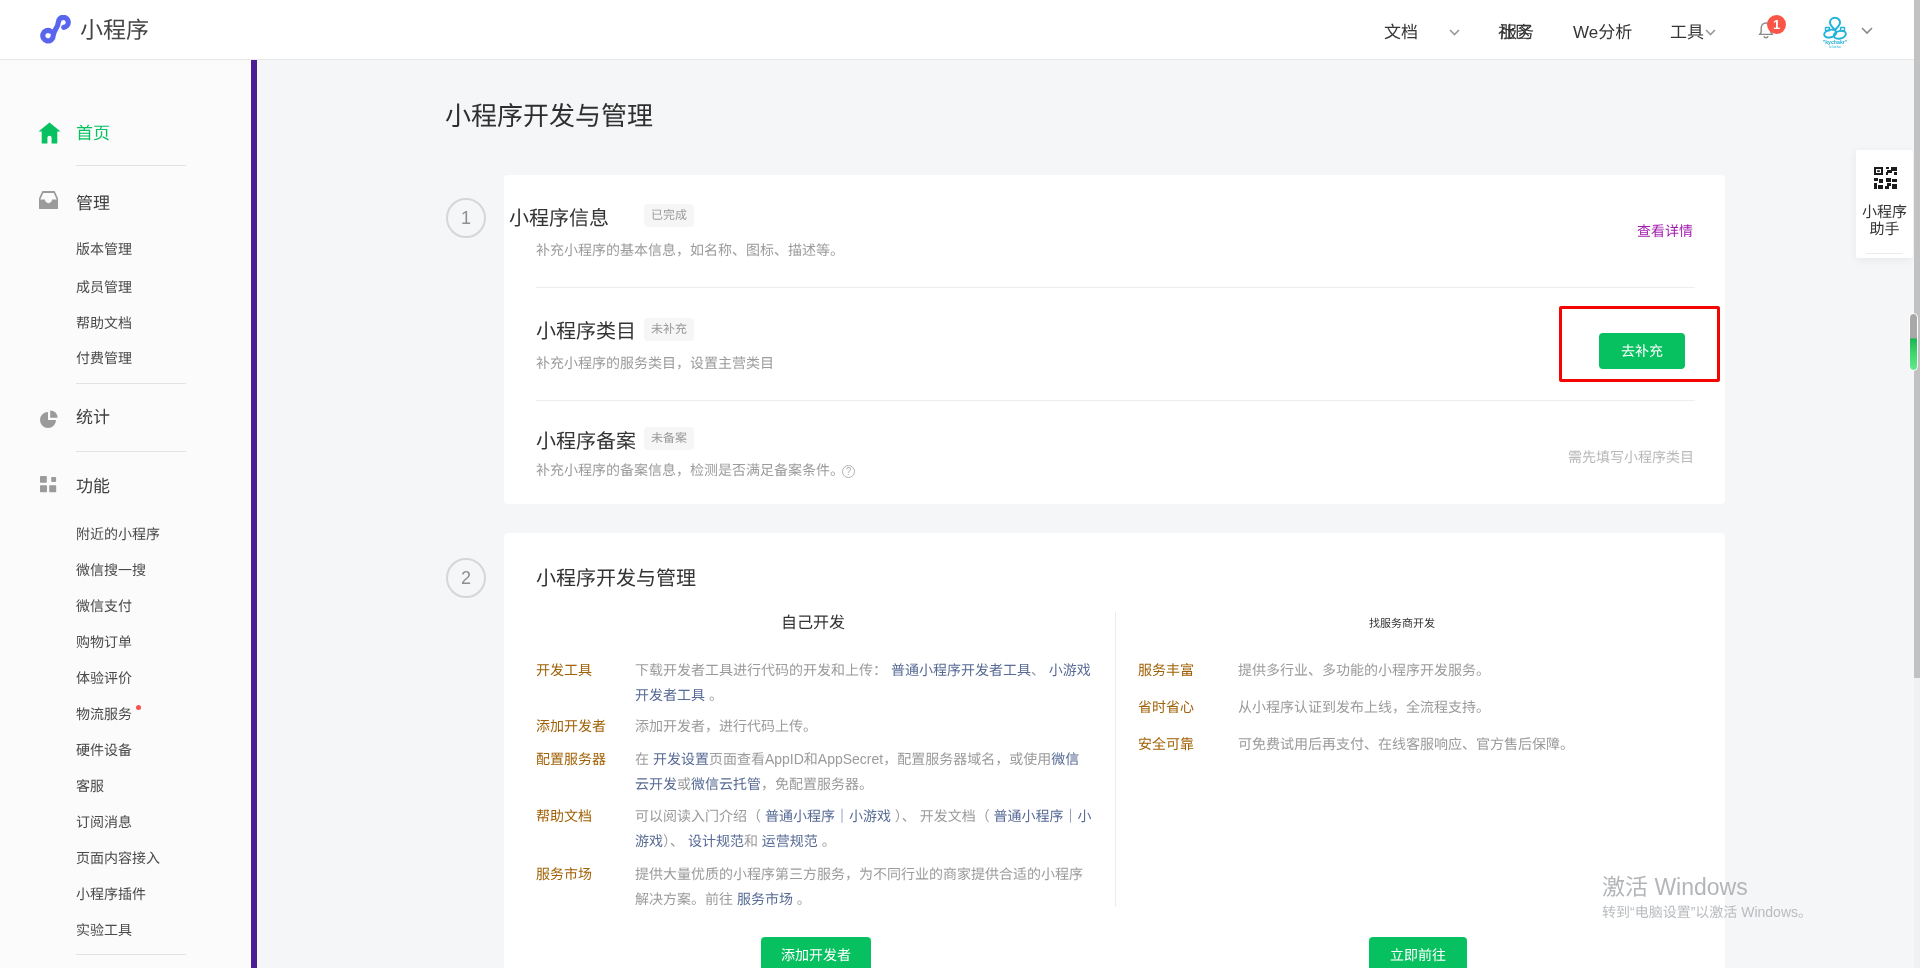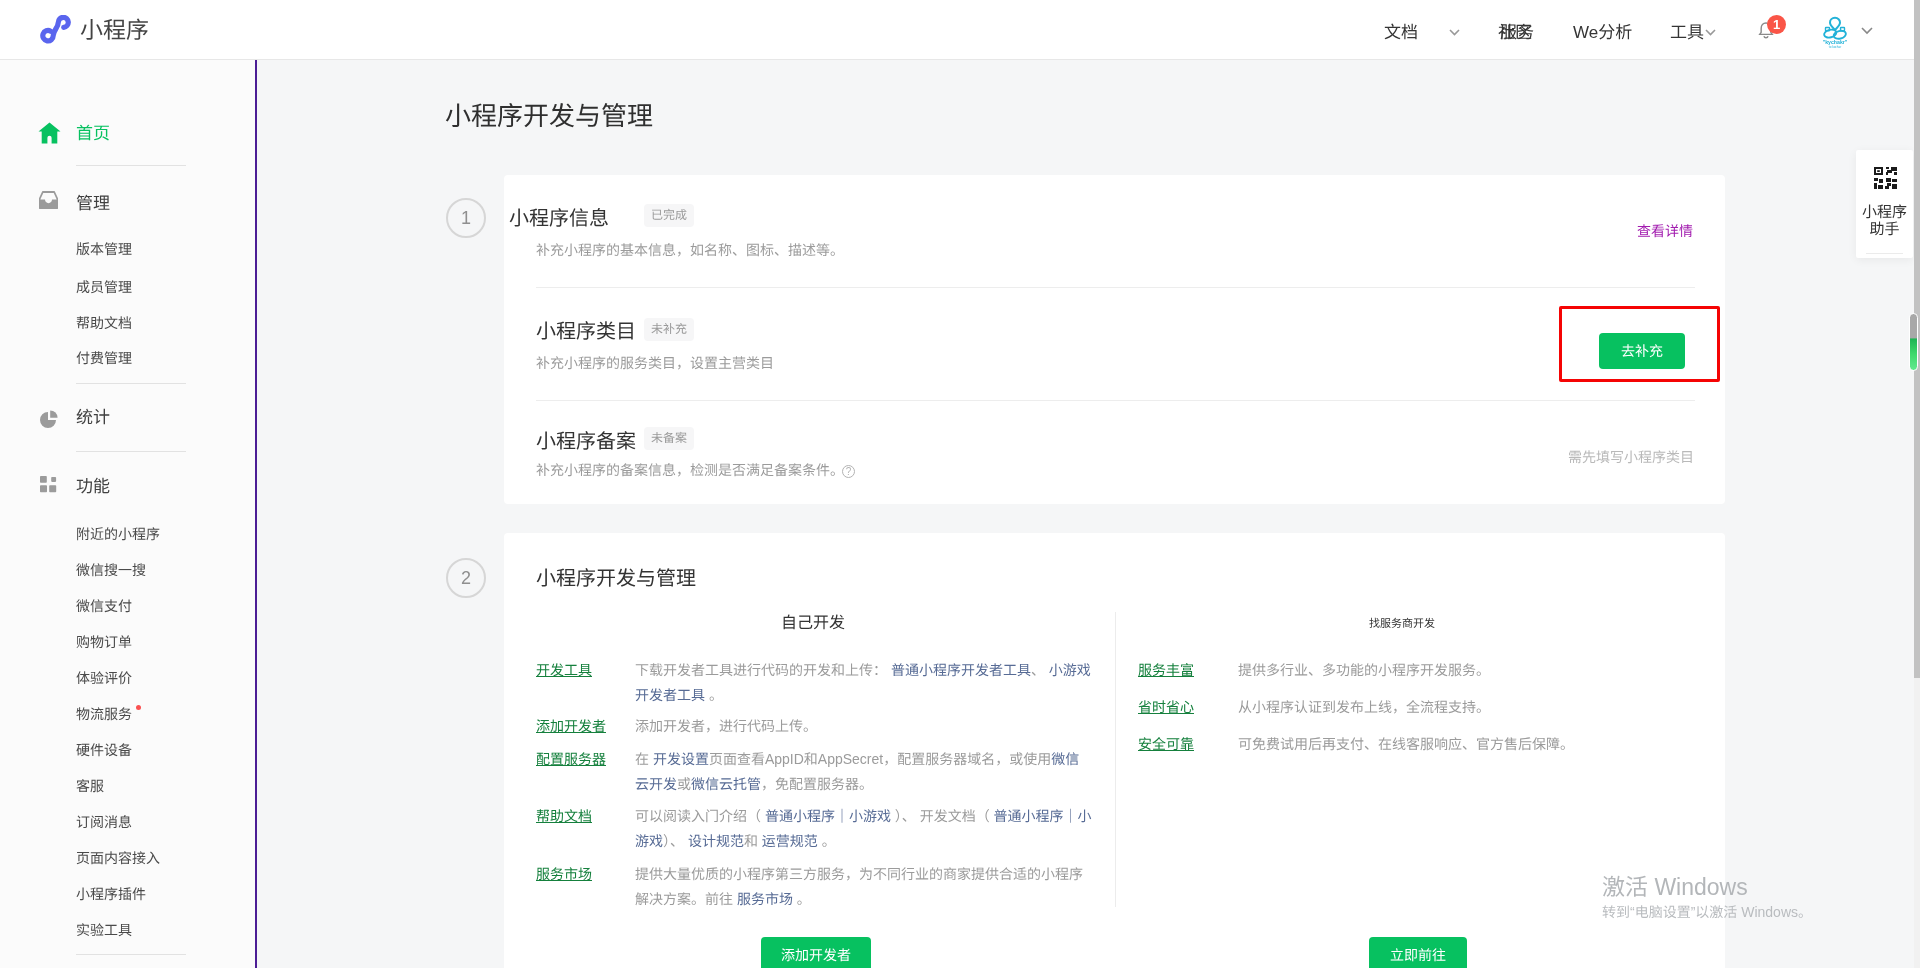--- a/index.html
+++ b/index.html
@@ -8,34 +8,34 @@
 body { font-family:"Liberation Sans",sans-serif; background:#f5f6f7; position:relative; }
 .abs { position:absolute; }
 .t { position:absolute; white-space:nowrap; }
 
 #nav { position:absolute; left:0; top:0; width:1920px; height:60px; background:#fff; border-bottom:1px solid #e7e7e7; z-index:30; }
 #logotext { position:absolute; left:80px; top:19px; font-size:23px; line-height:23px; color:#444; }
 .navitem { position:absolute; top:24px; font-size:17px; color:#353535; line-height:17px; }
 .caret { position:absolute; top:29px; }
 #badge { position:absolute; left:1767px; top:15px; width:19px; height:19px; background:#fa5547; border-radius:50%; color:#fff; font-size:13px; font-weight:bold; text-align:center; line-height:19px; z-index:2; }
 
-#side { position:absolute; left:0; top:60px; width:257px; height:908px; background:#fbfbfb; border-right:2px solid #4c1d95; z-index:10; }
+#side { position:absolute; left:0; top:60px; width:257px; height:908px; background:#fbfbfb; border-right:6px solid #4c1d95; z-index:10; }
 .sdiv { position:absolute; left:76px; width:110px; height:1px; background:#e2e2e2; }
 .shead { position:absolute; left:76px; font-size:17px; color:#404040; line-height:17px; white-space:nowrap; }
 .sitem { position:absolute; left:76px; font-size:14px; color:#4a4a4a; line-height:14px; white-space:nowrap; }
 
 .card { position:absolute; background:#fff; border-radius:4px; }
 .circle { position:absolute; width:40px; height:40px; border:2px solid #d6d6d6; border-radius:50%; color:#8f8f8f; font-size:18px; text-align:center; line-height:36px; background:#f5f6f7; }
 .ct { font-size:20px; color:#333; line-height:20px; }
 .badge { position:absolute; height:23px; background:#f6f6f7; border-radius:4px; color:#9a9a9a; font-size:12px; line-height:23px; padding:0 7px; }
 .desc { font-size:14px; color:#9b9b9b; line-height:14px; }
 .hdiv { position:absolute; left:536px; width:1159px; height:1px; background:#ededed; }
 .lnk { color:#576b95; text-decoration:none; }
 .gbtn { position:absolute; background:#07c160; border-radius:4px; color:#fff; font-size:14px; text-align:center; line-height:36px; height:36px; }
-.lbl { position:absolute; font-size:14px; color:#15803d; line-height:25px; white-space:nowrap;text-decoration:underline; }
+.lbl { position:absolute; font-size:14px; color:#a16207; line-height:25px; white-space:nowrap; }
 .dtext { position:absolute; font-size:14px; color:#9b9b9b; line-height:25px; }
 </style>
 </head>
 <body>
 
 <div id="nav">
   <svg class="abs" style="left:40px;top:15px" width="31" height="30" viewBox="0 0 31 30" fill="none">
     <path d="M23.7 12.3 A5 5 0 1 0 18.3 7.3 C18.3 12.8 13.2 15.2 13.2 20.7 A5.2 5.2 0 1 1 10.6 16.2" stroke="#5a65ee" stroke-width="5.2" stroke-linecap="round"></path>
   </svg>
   <div id="logotext">小程序</div>

